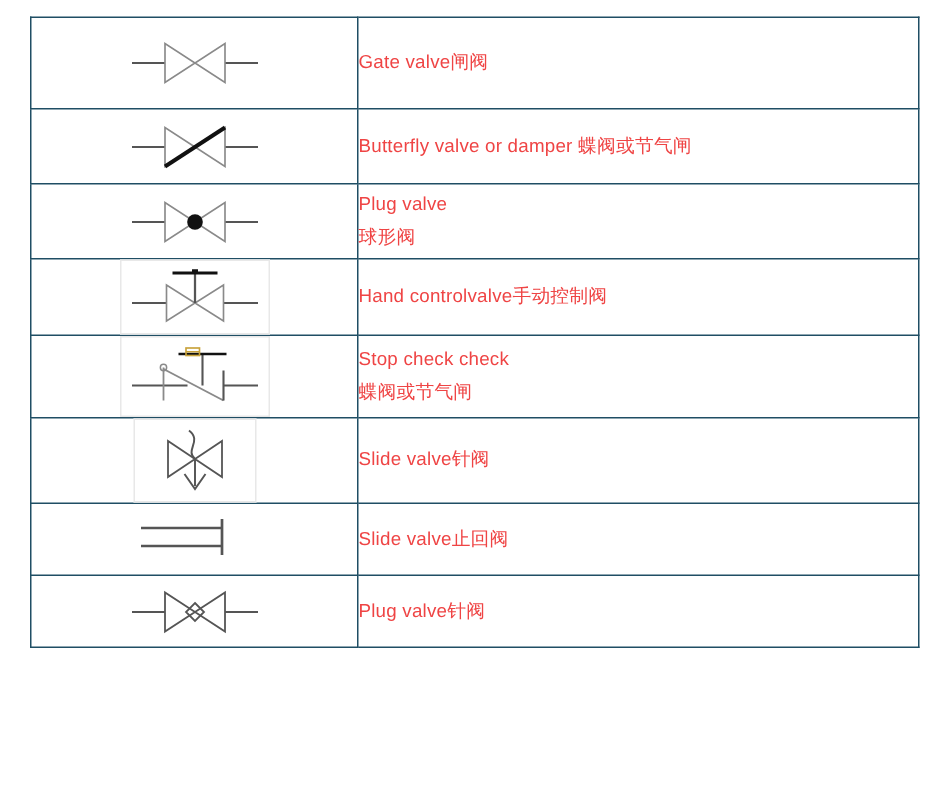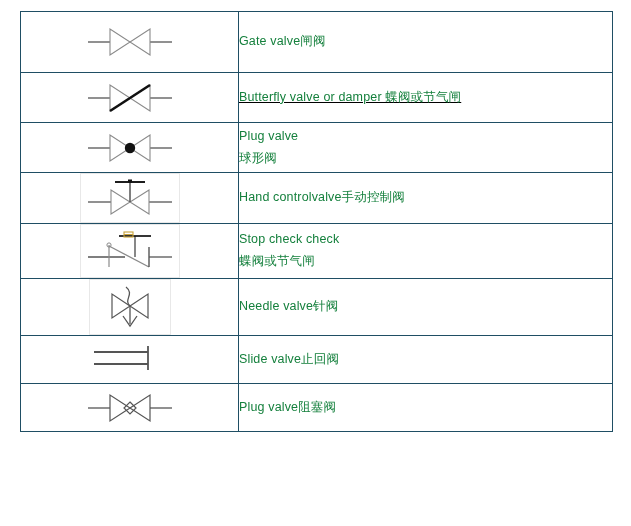--- a/index.html
+++ b/index.html
@@ -22,21 +22,21 @@
     vertical-align:middle;
   }
   td.symbol-cell{
     width:217px;
     text-align:center;
     vertical-align:middle;
   }
   td.label-cell{
     width:373px;
     padding:6px 0 6px 22px;
-    color:#15803d;
+    color:#ef4444;
     font-size:12.5px;
     line-height:1.75;
     letter-spacing:.15px;
   }
   .label-line{display:block;white-space:nowrap;}
   .sym-wrap{
     display:flex;align-items:center;justify-content:center;
     width:100%;
   }
   .sym-wrap svg{display:block;}
@@ -63,21 +63,21 @@
                 <path d="M30 7 L30 33 L50 20 Z" fill="none" stroke="#8a8a8a" stroke-width="1.1"></path>
                 <path d="M70 7 L70 33 L50 20 Z" fill="none" stroke="#8a8a8a" stroke-width="1.1"></path>
               </svg>
             </span>
           </div>
         </td>
         <td class="label-cell">
           <span class="label-line">Gate valve闸阀</span>
         </td>
       </tr>
-      <tr style="height: 50px; text-decoration: underline;">
+      <tr style="height: 50px;">
         <td class="symbol-cell">
           <div class="sym-wrap">
             <span>
               <svg width="100" height="40" viewBox="0 0 100 40" xmlns="http://www.w3.org/2000/svg">
                 <line x1="8" y1="20" x2="30" y2="20" stroke="#555" stroke-width="1.3"></line>
                 <line x1="70" y1="20" x2="92" y2="20" stroke="#555" stroke-width="1.3"></line>
                 <path d="M30 7 L30 33 L50 20 Z" fill="none" stroke="#8a8a8a" stroke-width="1.1"></path>
                 <path d="M70 7 L70 33 L50 20 Z" fill="none" stroke="#8a8a8a" stroke-width="1.1"></path>
                 <line x1="30" y1="33" x2="70" y2="7" stroke="#111" stroke-width="2.6"></line>
               </svg>
@@ -158,21 +158,21 @@
               <svg width="76" height="50" viewBox="0 0 76 50" xmlns="http://www.w3.org/2000/svg">
                 <path d="M20 12 L20 36 L38 24 Z" fill="none" stroke="#555" stroke-width="1.2"></path>
                 <path d="M56 12 L56 36 L38 24 Z" fill="none" stroke="#555" stroke-width="1.2"></path>
                 <path d="M34 5 C 43 12, 31 18, 38 24 L38 42" fill="none" stroke="#555" stroke-width="1.3"></path>
                 <path d="M31 34 L38 44 L45 34" fill="none" stroke="#555" stroke-width="1.3"></path>
               </svg>
             </span>
           </div>
         </td>
         <td class="label-cell">
-          <span class="label-line">Needle valve针阀</span>
+          <span class="label-line">Slide valve针阀</span>
         </td>
       </tr>
       <tr style="height: 48px;">
         <td class="symbol-cell">
           <div class="sym-wrap">
             <span>
               <svg width="80" height="36" viewBox="0 0 80 36" xmlns="http://www.w3.org/2000/svg">
                 <line x1="4" y1="10" x2="58" y2="10" stroke="#555" stroke-width="1.8"></line>
                 <line x1="4" y1="22" x2="58" y2="22" stroke="#555" stroke-width="1.8"></line>
                 <line x1="58" y1="4" x2="58" y2="28" stroke="#555" stroke-width="1.8"></line>
@@ -192,17 +192,17 @@
                 <line x1="8" y1="20" x2="30" y2="20" stroke="#555" stroke-width="1.3"></line>
                 <line x1="70" y1="20" x2="92" y2="20" stroke="#555" stroke-width="1.3"></line>
                 <path d="M30 7 L30 33 L50 20 Z" fill="none" stroke="#555" stroke-width="1.2"></path>
                 <path d="M70 7 L70 33 L50 20 Z" fill="none" stroke="#555" stroke-width="1.2"></path>
                 <path d="M50 14 L56 20 L50 26 L44 20 Z" fill="none" stroke="#555" stroke-width="1.2"></path>
               </svg>
             </span>
           </div>
         </td>
         <td class="label-cell">
-          <span class="label-line">Plug valve阻塞阀</span>
+          <span class="label-line">Plug valve针阀</span>
         </td>
       </tr>
     </tbody>
 </table>
 
 </body></html>

